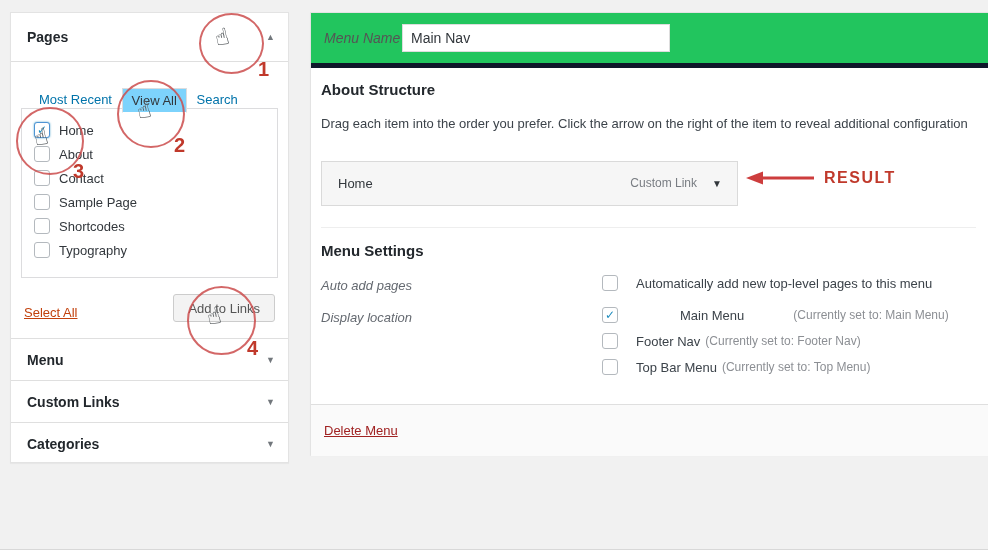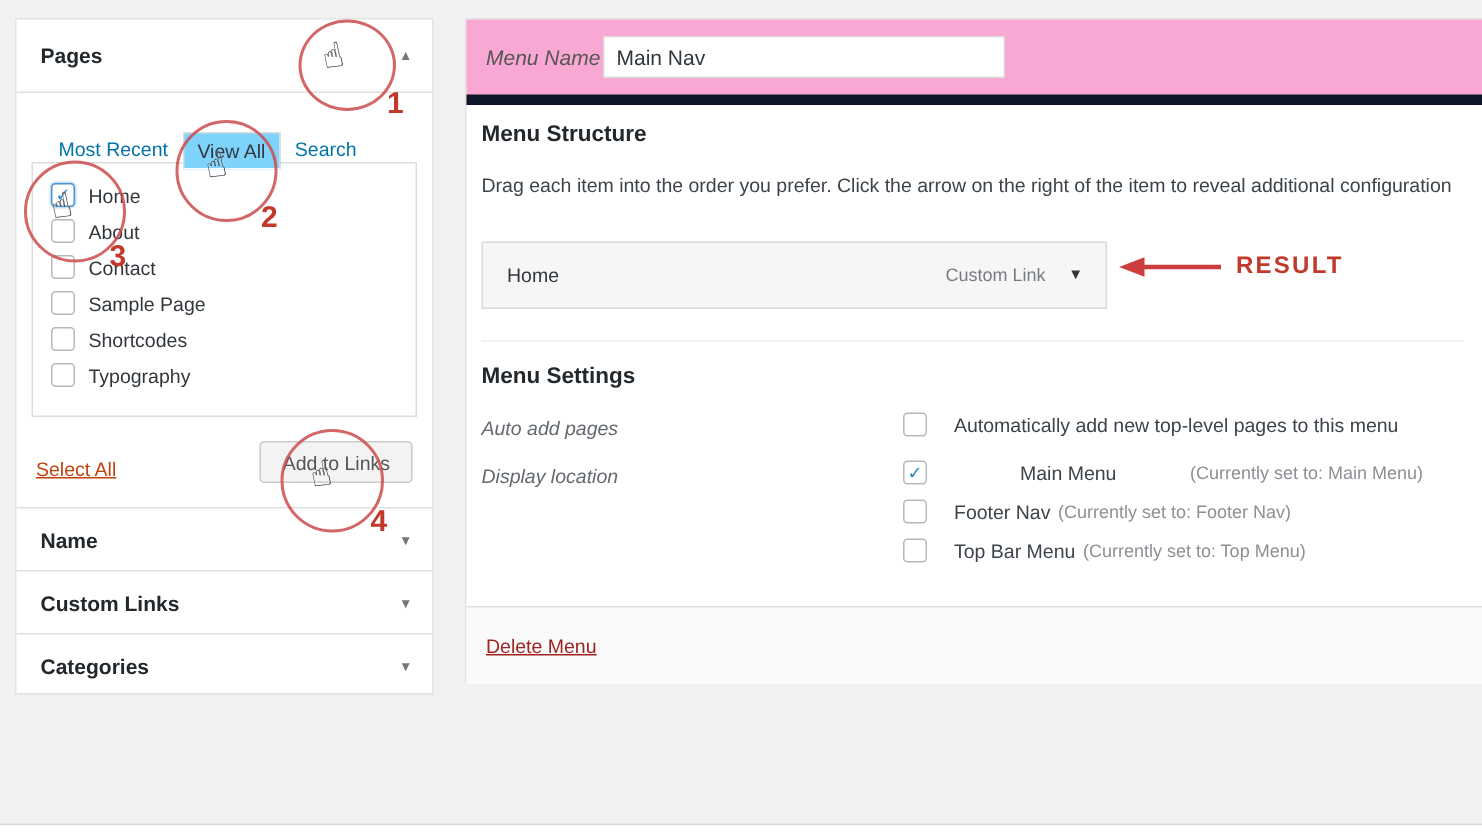--- a/index.html
+++ b/index.html
@@ -34,21 +34,21 @@
   .add-btn{position:absolute;right:13px;top:2px;height:28px;padding:0 14px;font-size:13px;
     color:#555;background:#f3f3f3;border:1px solid #ccc;border-radius:3px;cursor:pointer;
     font-family:inherit;}
   .acc-row{position:absolute;left:0;width:100%;height:42px;border-top:1px solid #dfdfdf;box-sizing:border-box;}
   .acc-row .acc-title{line-height:42px;padding-left:16px;font-size:14px;font-weight:700;color:#23282d;}
   .acc-row .acc-arrow{line-height:42px;}
 
   
   .right-panel{position:absolute;left:310px;top:12px;width:679px;height:443px;
     background:#fff;border:1px solid #e3e3e3;box-shadow:0 1px 1px rgba(0,0,0,.04);box-sizing:border-box;}
-  .menu-name-bar{position:relative;height:50px;background:#f9a8d4;border-bottom:7px solid #0f172a;}
+  .menu-name-bar{position:relative;height:50px;background:#22c55e;border-bottom:5px solid #0f172a;}
   .menu-name-label{position:absolute;left:13px;top:0;line-height:50px;font-size:14px;
     font-style:italic;color:#555;}
   .menu-name-input{position:absolute;left:91px;top:11px;width:250px;height:26px;border:1px solid #ddd;
     padding:0 8px;font-size:14px;color:#32373c;font-family:inherit;background:#fff;}
   .section-h{position:absolute;left:10px;font-size:15px;font-weight:700;color:#23282d;margin:0;}
   .structure-desc{position:absolute;left:10px;top:103px;font-size:13px;color:#3c434a;white-space:nowrap;}
   .menu-item-bar{position:absolute;left:10px;top:148px;width:417px;height:45px;background:#f6f6f6;
     border:1px solid #dadada;box-sizing:border-box;cursor:move;}
   .menu-item-title{position:absolute;left:16px;top:0;line-height:43px;font-size:13px;color:#32373c;}
   .menu-item-type{position:absolute;right:40px;top:0;line-height:43px;font-size:12px;color:#787c82;text-align:right;}
@@ -117,41 +117,41 @@
         <span>Typography</span>
       </div>
     </div>
 
     <div class="pages-footer">
       <span class="select-all">Select All</span>
       <button class="add-btn">Add to Links</button>
     </div>
 
     <div class="acc-row" style="top:325px;">
-      <div class="acc-title">Name</div>
+      <div class="acc-title">Menu</div>
       <span class="acc-arrow">▼</span>
     </div>
     <div class="acc-row" style="top:367px;">
       <div class="acc-title">Custom Links</div>
       <span class="acc-arrow">▼</span>
     </div>
     <div class="acc-row" style="top:409px;">
       <div class="acc-title">Categories</div>
       <span class="acc-arrow">▼</span>
     </div>
   </div>
 
   <div class="right-panel">
 
     <div class="menu-name-bar">
       <span class="menu-name-label">Menu Name</span>
       <input class="menu-name-input" type="text" value="Main Nav" style="">
     </div>
 
-    <h2 class="section-h" style="top:68px;">Menu Structure</h2>
+    <h2 class="section-h" style="top:68px;">About Structure</h2>
     <div class="structure-desc">Drag each item into the order you prefer. Click the arrow on the right of the item to reveal additional configuration</div>
 
     <div class="menu-item-bar">
       <span class="menu-item-title">Home</span>
       <span class="menu-item-type">Custom Link</span>
       <span class="menu-item-toggle">▼</span>
     </div>
 
     <div class="result-wrap">
       <svg width="72" height="16">

